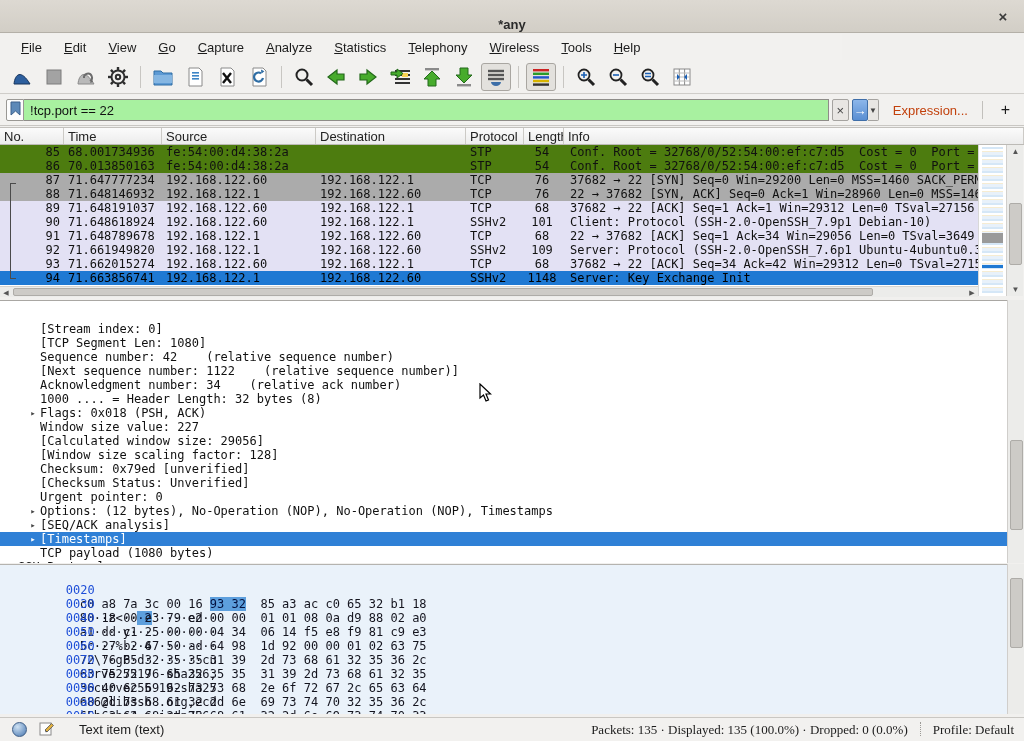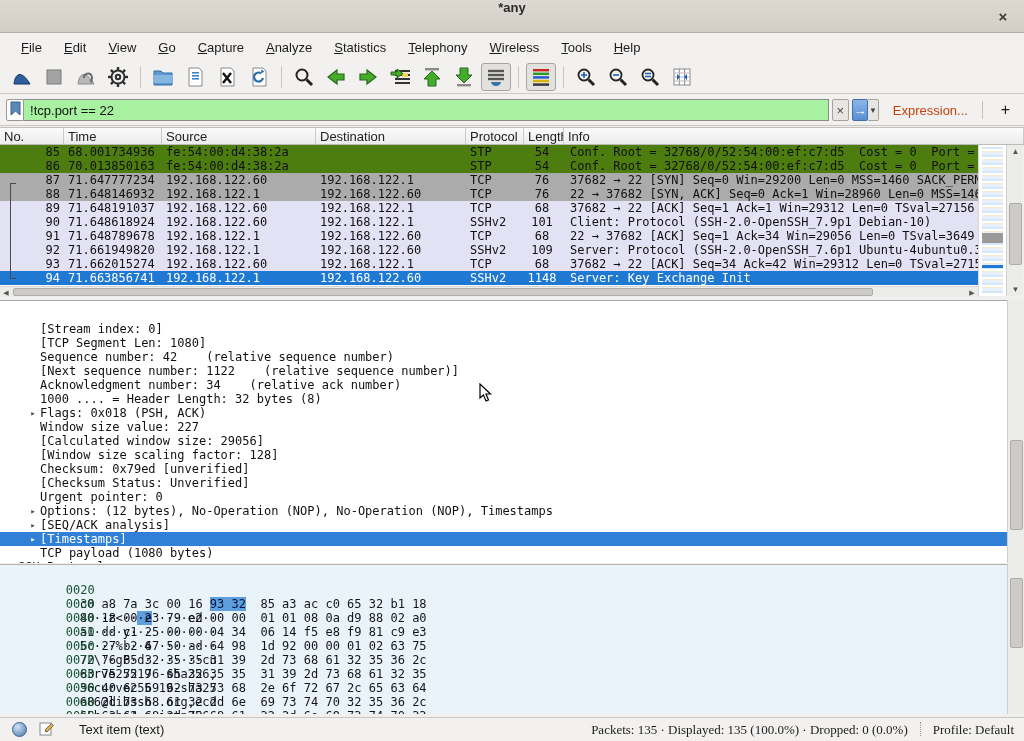--- a/index.html
+++ b/index.html
@@ -3,21 +3,21 @@
 <meta charset="utf-8">
 <style>
   * { margin:0; padding:0; box-sizing:border-box; }
   html,body { width:1024px; height:741px; }
   body { font-family:"Liberation Sans", sans-serif; background:#f1f0ee; overflow:hidden; }
   #app { position:relative; width:1024px; height:741px; background:#f1f0ee; }
 
   
   .titlebar { position:absolute; left:0; top:0; width:1024px; height:33px;
     background:linear-gradient(#ddd9d2,#d2cec6); border-bottom:1px solid #b4b0a8;
-    display:flex; align-items:flex-start; justify-content:center; }
+    display:flex; align-items:flex-end; justify-content:center; }
   .titlebar .title { font-weight:bold; font-size:13px; color:#2a2a2a; }
   .titlebar .close { position:absolute; right:12px; top:8px; width:18px; height:18px;
     font-size:15px; font-weight:bold; color:#3a3a3a; text-align:center; line-height:18px; cursor:default; }
 
   
   .menubar { position:absolute; left:0; top:34px; width:842px; height:26px;
     background:#f2f1ef; display:flex; align-items:center; padding-left:10px; gap:0; }
   .menu-item { font-size:13px; color:#1c1c1c; padding:4px 11px; display:inline-block; }
   .menu-item::first-letter { text-decoration:underline; }
 
@@ -54,21 +54,21 @@
   .prow { display:grid; grid-template-columns:64px 98px 154px 150px 58px 40px auto; height:14px; line-height:14px;
     font-family:"DejaVu Sans Mono",monospace; font-size:12px; color:#111; white-space:pre; overflow:hidden; }
   .prow span { overflow:hidden; }
   .c-no { text-align:right; padding-right:4px; }
   .c-time,.c-src,.c-dst,.c-proto { padding-left:4px; }
   .c-len { text-align:center; padding-right:4px; }
   .c-info { padding-left:6px; }
   .row-white { background:#4d7c0f; }
   .row-gray { background:#ababab; }
   .row-lav { background:#e3e1f4; }
-  .row-selected { background:#1f79d3; color:#ffffff; }
+  .row-selected { background:#1f79d3; color:#000000; }
   .stream-ind { position:absolute; left:10px; top:183px; width:5px; height:96px;
     border-left:1px solid #4a4a4a; }
   .stream-ind::before, .stream-ind::after { content:""; position:absolute; left:0; width:5px; height:1px; background:#4a4a4a; }
   .stream-ind::before { top:0; } .stream-ind::after { bottom:0; }
 
   
   .minimap { position:absolute; left:978px; top:145px; width:28px; height:151px; background:#fff; border-left:1px solid #d8d8d8;
     }
   .minimap .stripes { position:absolute; inset:2px 3px; background:
      repeating-linear-gradient(#d5e7f7 0 2px, #ffffff 2px 4px, #f6ecd2 4px 5px, #e8f1fa 5px 8px); }
@@ -88,21 +88,21 @@
   .drow { height:14px; line-height:14px; font-family:"DejaVu Sans Mono",monospace; font-size:12px; color:#111; white-space:pre; display:flex; }
   .drow .arrow { width:14px; flex:0 0 14px; text-align:center; font-size:9px; color:#444; }
   .ind0 .arrow { margin-left:4px; } .ind1 .arrow { margin-left:22px; } .ind2 .arrow { margin-left:26px; }
   .line-selected { background:#2f80d6; color:#fff; }
   .line-selected .arrow { color:#fff; }
 
   
   .hexpane { position:absolute; left:0; top:564px; width:1007px; height:150px; background:#eaf2fa;
     border-top:1px solid #b5b3af; overflow:hidden; padding-top:4px; }
   .hexrow { height:14px; line-height:14px; font-family:"DejaVu Sans Mono",monospace; font-size:12px; color:#14141e; white-space:pre; padding-left:8px; }
-  .hexrow .off { color:#14532d; }
+  .hexrow .off { color:#1d4ed8; }
   .hexrow .hx { padding-left:14px; }
   .hexrow .asc { padding-left:28px; }
   .hexrow .hl { background:#5d9fdd; color:#03113f; }
 
   
   .statusbar { position:absolute; left:0; top:717px; width:1024px; height:24px; background:#f2f1ef;
     border-top:1px solid #c9c7c3; display:flex; align-items:center; font-size:13px; color:#1c1c1c; }
   .expert-dot { width:15px; height:15px; border-radius:50%; margin-left:12px;
     background:radial-gradient(circle at 35% 30%, #cfe2f3, #6f96c4 70%, #4a6f9b); border:1px solid #3f5f88; }
   .status-field { margin-left:24px; }

